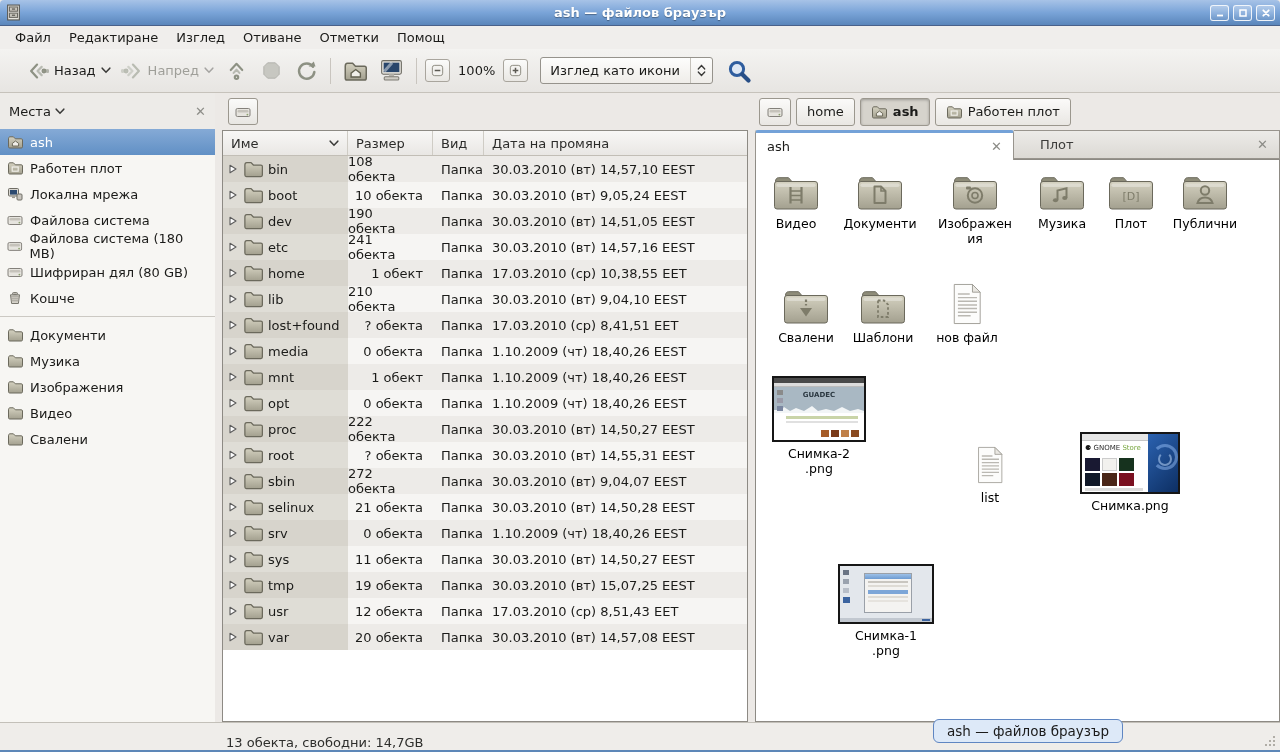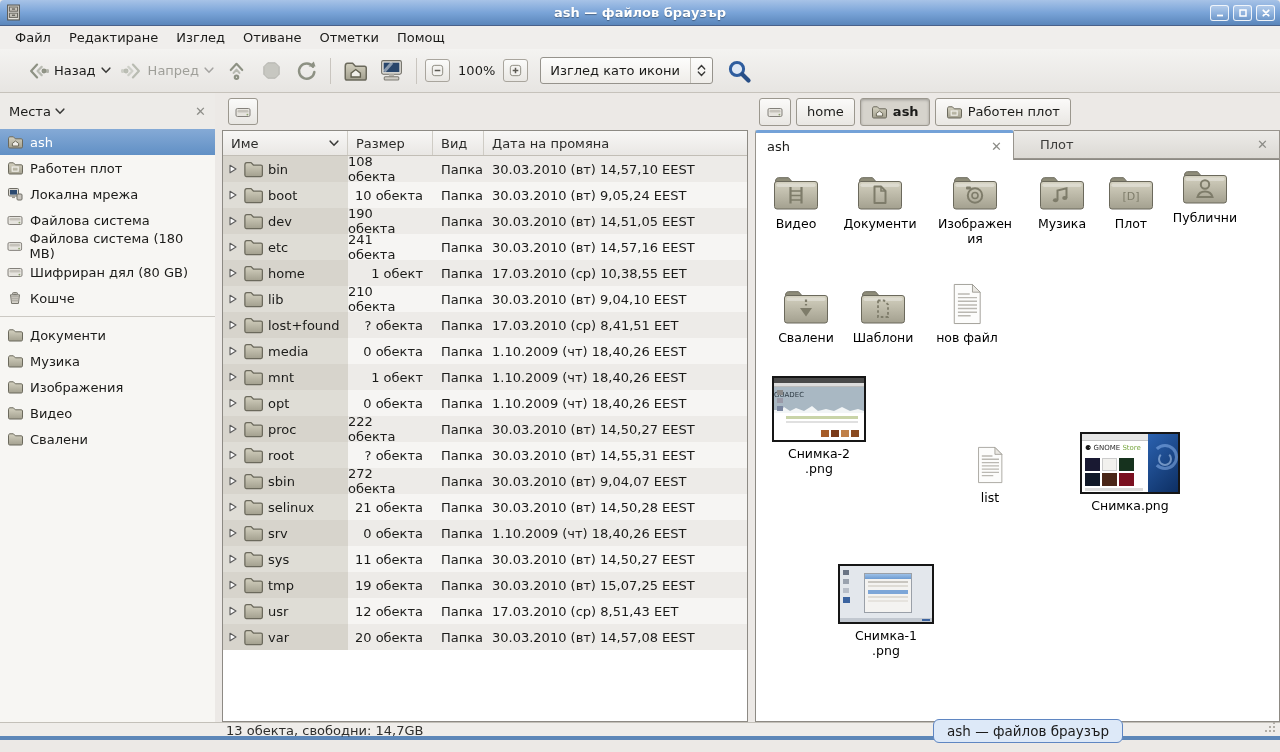--- a/index.html
+++ b/index.html
@@ -63,21 +63,21 @@
   .tabbar{height:29px;display:flex;background:#dbd8d3;align-items:stretch}
   .tab{display:flex;align-items:center;padding:0 11px;border:1px solid #98948d}
   .tab.active{width:259px;background:#fff;border-top:3px solid #74a2d8;border-bottom:none;border-radius:3px 3px 0 0;margin-bottom:-1px;z-index:2}
   .tab.inactive{flex:1;background:linear-gradient(#ecebe8,#dcd9d4);border-left:none;color:#3c3c3a;padding-left:26px}
   .tabx{margin-left:auto;color:#8b8b86;font-size:13px}
   .iconview{flex:1;border:1px solid #8d8a84;background:#fff;position:relative;overflow:hidden}
   .ico-item{position:absolute;display:flex;flex-direction:column;align-items:center;gap:4px}
   .ico-label{font-size:12.5px;text-align:center;line-height:15px;overflow-wrap:anywhere;color:#000}
   .thumb{border:2px solid #161616;background:#fff;position:relative;overflow:hidden;flex:none}
   
-  .statusbar{height:14px;background:#efedea;border-top:1px solid #c3c0b9;display:flex;align-items:flex-start;position:relative}
+  .statusbar{height:28px;background:#efedea;border-top:1px solid #c3c0b9;display:flex;align-items:flex-end;position:relative}
   .status-text{margin-left:226px;color:#2e2e2c}
   .bottombar{height:4px;background:#5d87b8}
   .tooltip{position:absolute;left:933px;top:719px;background:#dde9f8;border:1px solid #5f86c2;border-radius:6px;padding:3px 13px;font-size:13.5px;color:#1b1b1b;z-index:60}
   .grip{position:absolute;right:3px;bottom:4px;width:12px;height:12px}
   .grip::before{content:"";position:absolute;width:2px;height:2px;background:#b0ada6;left:0;bottom:0;box-shadow:4px 0 #b0ada6,8px 0 #b0ada6,8px -4px #b0ada6,4px -4px #b0ada6,8px -8px #b0ada6}
   svg{display:block}
 </style>
 </head>
 <body>
 
@@ -789,21 +789,21 @@
           </svg>
         <div class="ico-label">Музика</div>
       </div>
       <div class="ico-item" style="left:344px;top:12px;width:62px">
         <svg width="48" height="40" viewBox="0 0 48 40">
             <use href="#folder48"></use>
             <use href="#em-desktop"></use>
           </svg>
         <div class="ico-label">Плот</div>
       </div>
-      <div class="ico-item" style="left:406px;top:6px;width:86px">
+      <div class="ico-item" style="left:406px;top:12px;width:86px">
         <svg width="48" height="40" viewBox="0 0 48 40">
             <use href="#folder48"></use>
             <use href="#em-person"></use>
           </svg>
         <div class="ico-label">Публични</div>
       </div>
 
       <div class="ico-item" style="left:6px;top:126px;width:88px">
         <svg width="48" height="40" viewBox="0 0 48 40">
             <use href="#folder48"></use>
@@ -823,21 +823,21 @@
             <use href="#em-templates"></use>
           </svg>
         <div class="ico-label">Шаблони</div>
       </div>
 
       <div class="ico-item" style="left:14px;top:216px;width:98px">
         <div class="thumb" style="width:94px;height:66px">
           <div style="height:5px;background:#4a4a4a"></div>
           <div style="height:4px;background:#dcdcdc;border-bottom:1px solid #bbb"></div>
           <div style="height:26px;background:#a9b8c3;position:relative">
-            <div style="font-size:7px;font-weight:normal;color:#2c3942;padding-top:4px">GUADEC</div>
+            <div style="text-align:center;font-size:7px;font-weight:bold;color:#2c3942;padding-top:4px">GUADEC</div>
             <svg width="90" height="8" viewBox="0 0 90 8" style="position:absolute;bottom:0;left:0">
                 <path d="M0 8 L0 5 8 5 10 2 16 6 22 3 30 6 38 1 44 6 52 4 60 6 68 2 76 6 84 4 90 6 90 8 z" fill="rgba(255,255,255,.85)"></path>
               </svg>
           </div>
           <div style="position:absolute;left:3px;top:12px;width:6px;height:40px;display:flex;flex-direction:column;gap:3px">
             <div style="height:5px;background:#8a8a8a"></div>
               <div style="height:5px;background:#9a9aa8"></div>
               <div style="height:5px;background:#7a86a0"></div>
           </div>
           <div style="margin:3px 6px 0 12px;height:3px;background:#c9d4a8"></div>

